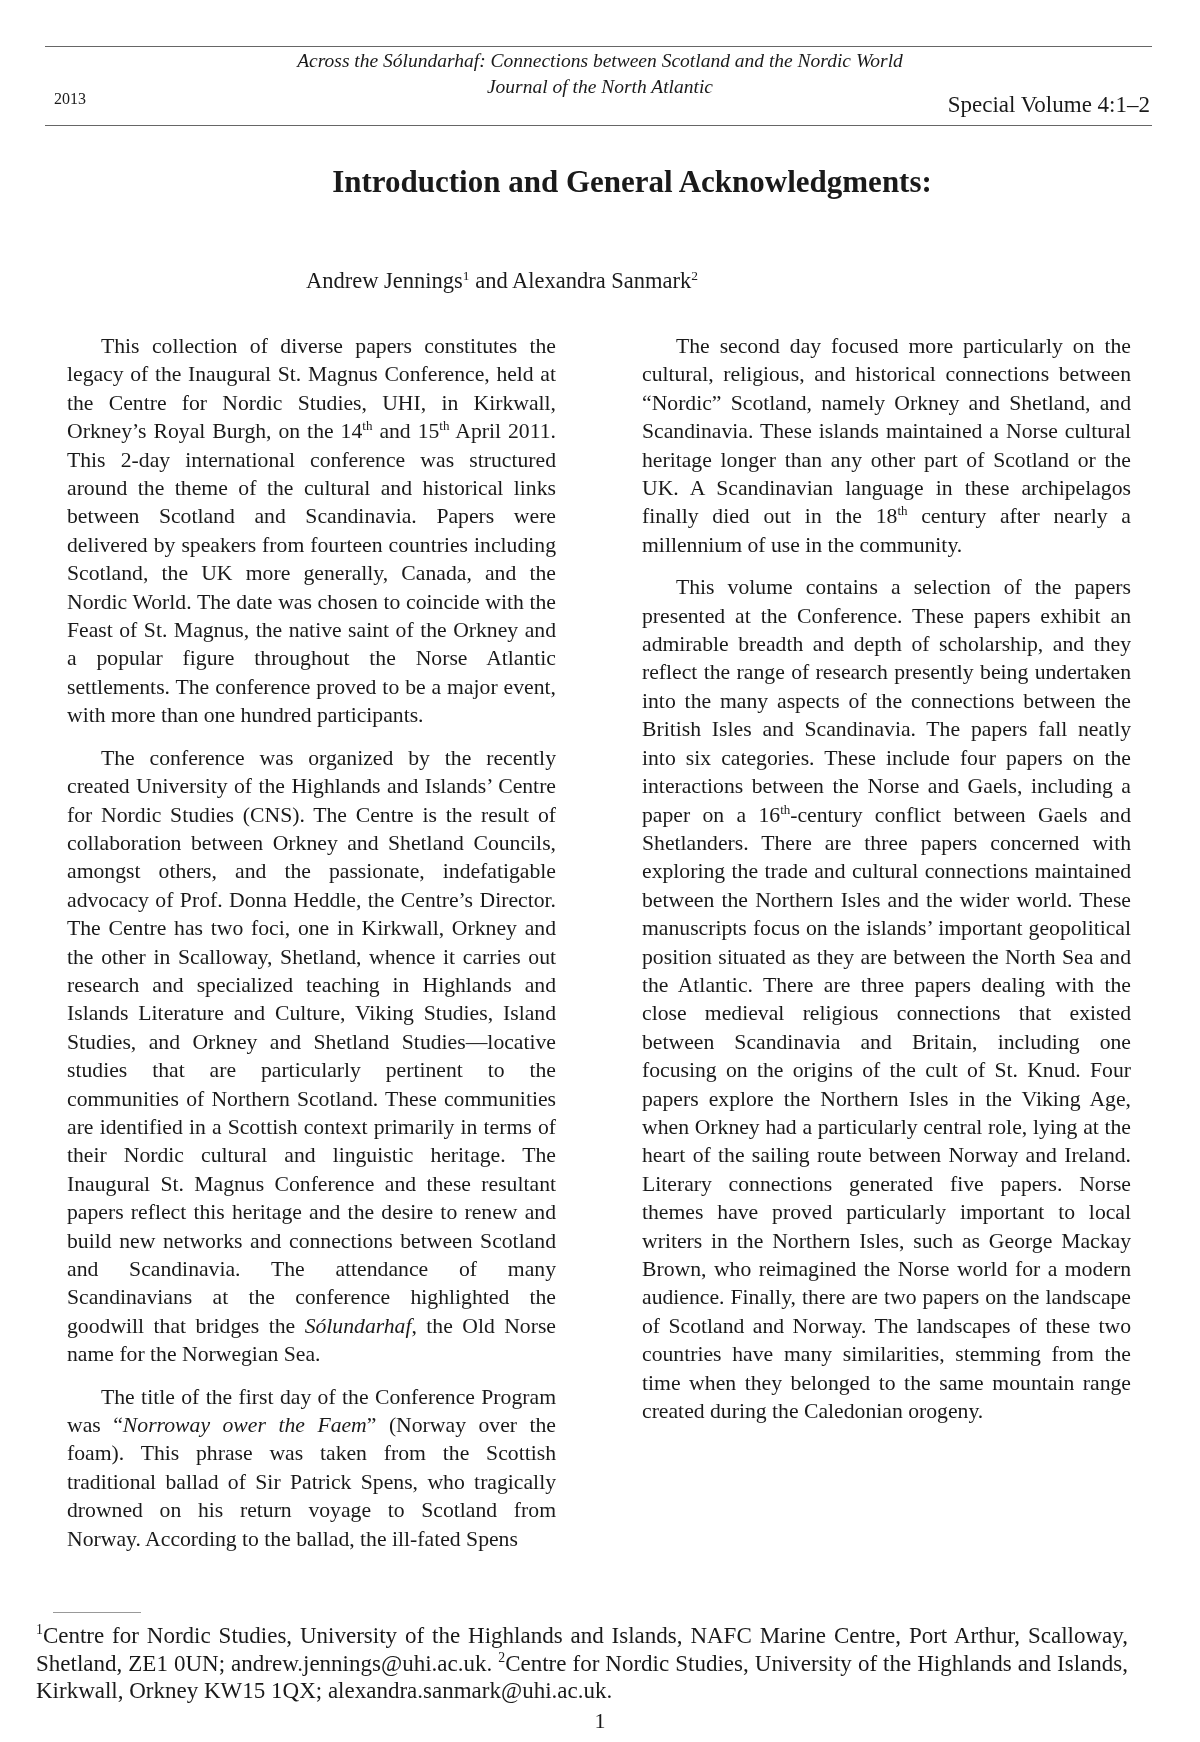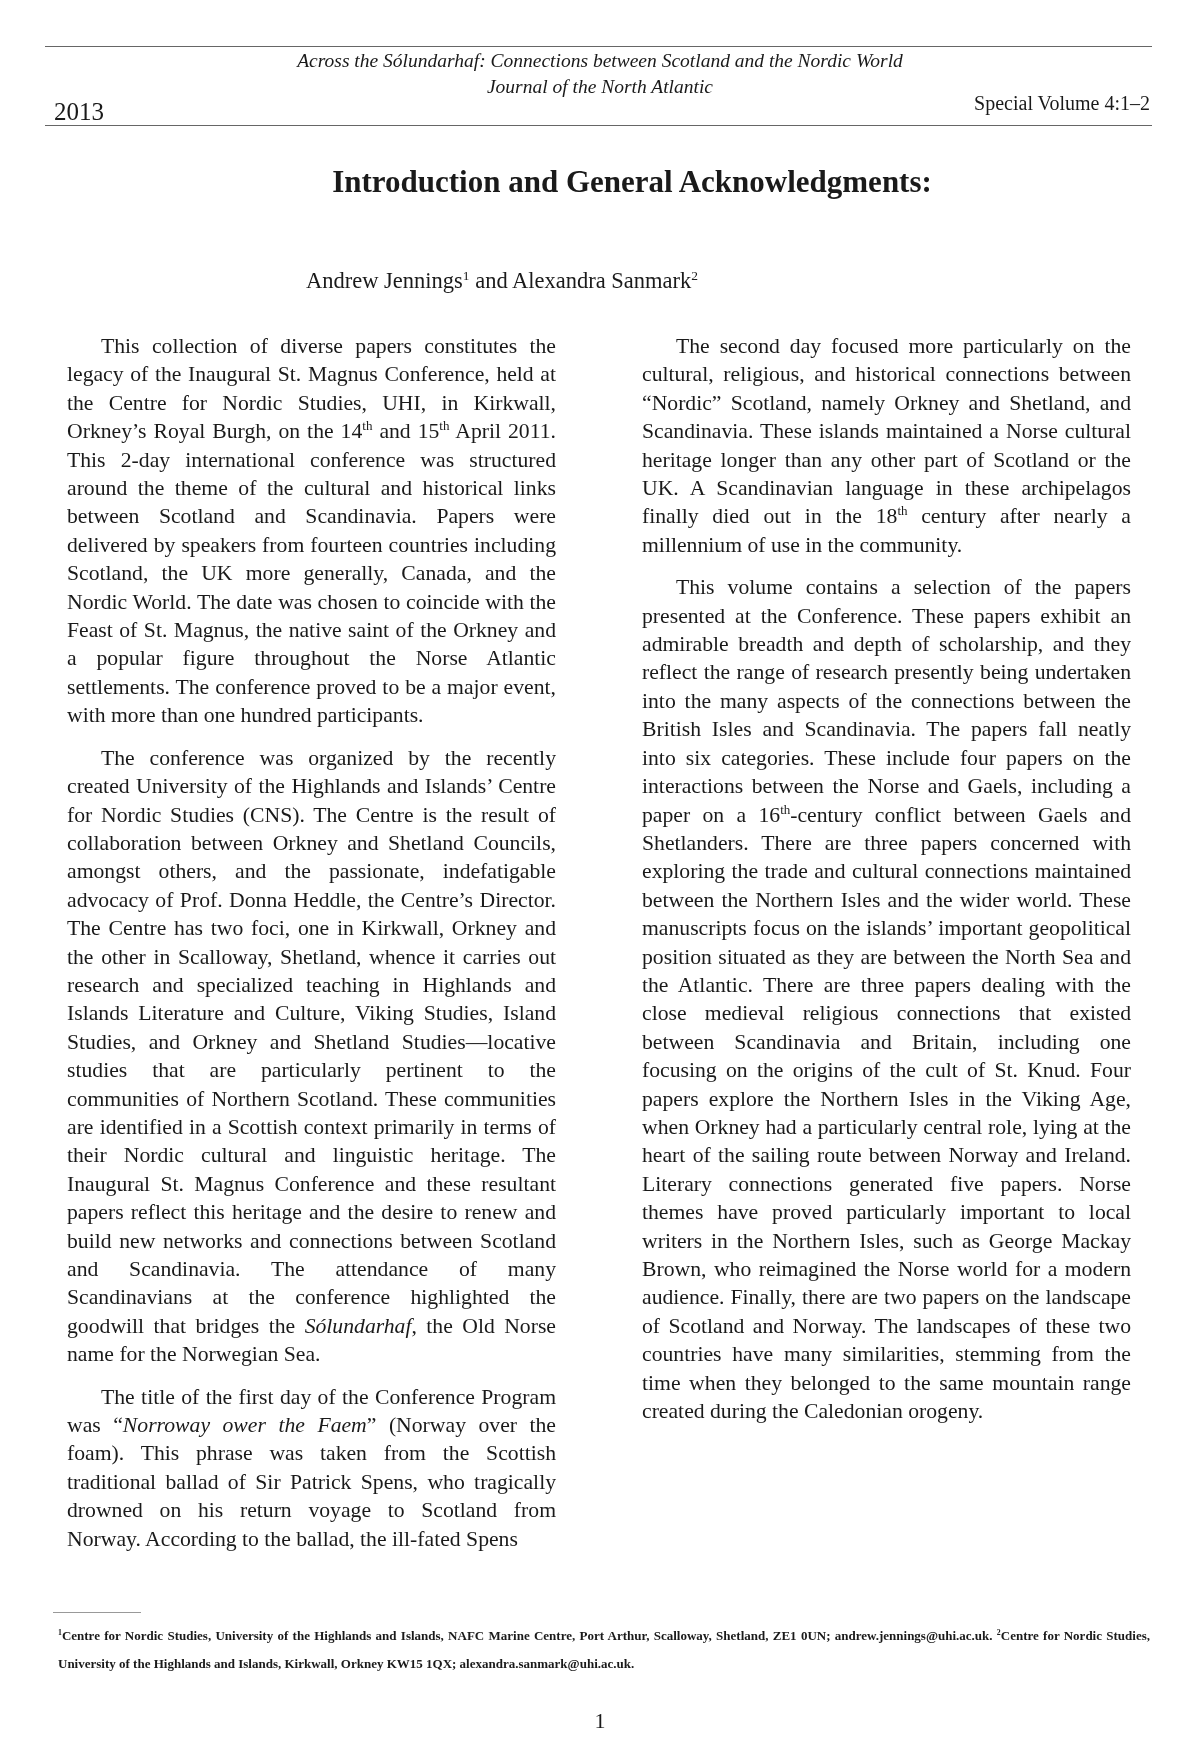--- a/index.html
+++ b/index.html
@@ -3,36 +3,36 @@
 <meta charset="utf-8">
 <style>
   html, body { margin: 0; padding: 0; background: #ffffff; }
   body { width: 1200px; height: 1742px; position: relative; overflow: hidden; color: #1a1a1a;
          font-family: "Liberation Serif", "DejaVu Serif", serif; }
   .rule { position: absolute; left: 45px; width: 1107px; height: 0; border-top: 1.5px solid #666; }
   .rule.top { top: 46px; }
   .rule.bottom { top: 125px; }
   .hdr-center { position: absolute; top: 48px; left: 200px; width: 800px; text-align: center;
                 font-style: italic; font-size: 19.5px; line-height: 25.5px; }
-  .hdr-year { position: absolute; top: 98px; left: 54px; font-size: 25px; }
-  .hdr-vol { position: absolute; top: 92px; right: 50px; font-size: 20px; }
+  .hdr-year { position: absolute; top: 90px; left: 54px; font-size: 16px; }
+  .hdr-vol { position: absolute; top: 92px; right: 50px; font-size: 23px; }
   .title { position: absolute; top: 162px; left: 0; width: 1200px; text-align: center;
            font-weight: bold; font-size: 31px; line-height: 40px; padding-left: 32px; }
   .authors { position: absolute; top: 268px; left: 0; width: 1004px; text-align: center;
              font-size: 22.5px; }
   sup { font-size: 60%; line-height: 0; vertical-align: 0.62em; }
   .col { position: absolute; top: 318px; width: 517px; font-size: 21.7px; line-height: 28.4px;
          text-align: justify; hyphens: manual; }
   .col.left { left: 53px; }
   .col.right { left: 628px; }
   .col p { margin: 14px; text-indent: 34px; }
   .col p.cont { text-indent: 0; }
   .fn-rule { position: absolute; top: 1612px; left: 53px; width: 88px; border-top: 1.5px solid #999; }
-  .footnotes { position: absolute; top: 1622px; left: 58px; width: 1092px; font-size: 13px;
-               line-height: 27.5px; text-align: justify; font-weight: bold; }
+  .footnotes { position: absolute; top: 1622px; left: 36px; width: 1092px; font-size: 23px;
+               line-height: 27.5px; text-align: justify; }
   .page-num { position: absolute; top: 1708px; left: 0; width: 1200px; text-align: center; font-size: 22px; }
 </style>
 </head>
 <body>
 
 <div class="rule top"></div>
 <div class="hdr-center">
   <div>Across the Sólundarhaf: Connections between Scotland and the Nordic World</div>
   <div>Journal of the North Atlantic</div>
 </div>

